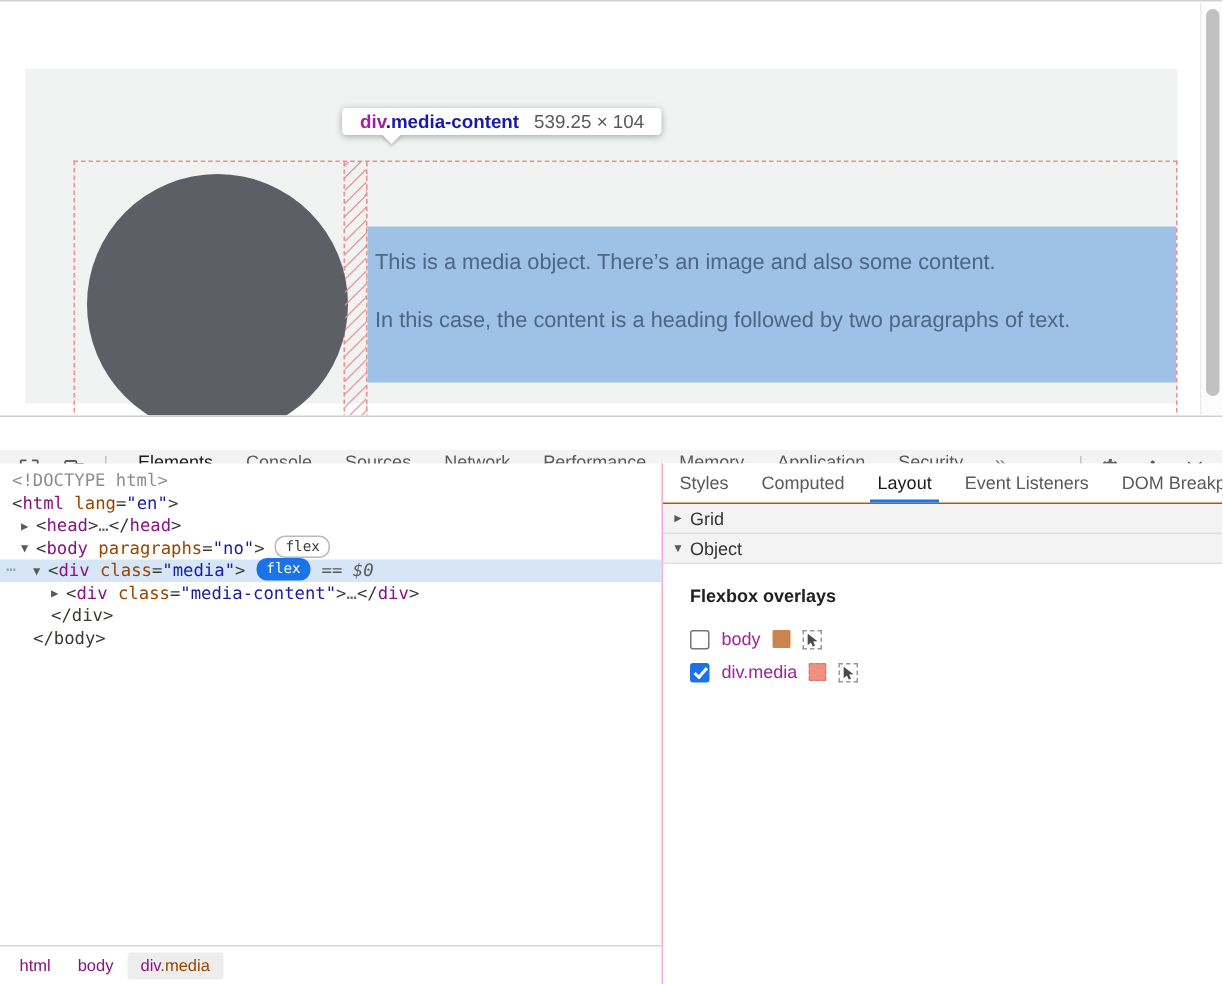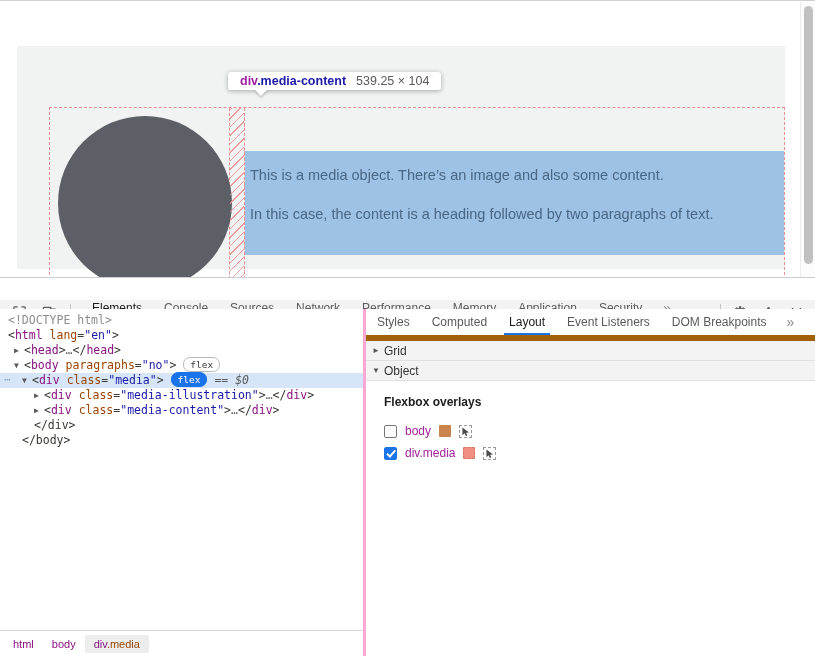--- a/index.html
+++ b/index.html
@@ -269,23 +269,23 @@
     left: 0;
     top: 31px;
     right: 0;
     bottom: 0;
     display: flex;
   }
 
   
   .dom-pane {
     position: relative;
-    width: 366px;
-    background: #ffffff;
-    border-right: 3px solid #f9a8d4;
+    width: 442px;
+    background: #ffffff;
+    border-right: 1px solid #f9a8d4;
     box-sizing: border-box;
     overflow: hidden;
   }
   .dom-tree {
     position: absolute;
     left: 0; right: 0;
     top: 0;
     bottom: 26px;
     padding-top: 4px;
     font-family: "DejaVu Sans Mono", monospace;
@@ -382,21 +382,21 @@
   .side-pane {
     position: relative;
     flex: 1;
     background: #ffffff;
     overflow: hidden;
   }
   .side-tabs {
     display: flex;
     align-items: stretch;
     height: 26px;
-    border-bottom: 6px solid #a16207;
+    border-bottom: 1px solid #a16207;
     background: #ffffff;
   }
   .side-tab {
     display: flex;
     align-items: center;
     padding: 0 11px;
     font-size: 12px;
     color: #5a5a5a;
     position: relative;
     white-space: nowrap;
@@ -606,24 +606,20 @@
           </div>
 
           <div class="dom-row ind2 selected">
             <span class="dots">⋯</span><span class="tri">▼</span><span class="punct">&lt;</span><span class="pn">div</span>
             <span class="attr">class</span><span class="punct">=</span><span class="val">"media"</span><span class="punct">&gt;</span>
             <span class="badge-flex on">flex</span>
             <span class="eq">==</span>
             <span class="dollar">$0</span>
           </div>
 
-          <div class="dom-row ind3">
-            <span class="tri">▶</span><span class="punct">&lt;</span><span class="pn">div</span>
-            <span class="attr">class</span><span class="punct">=</span><span class="val">"media-illustration"</span><span class="punct">&gt;</span><span class="ellip">…</span><span class="punct">&lt;/</span><span class="pn">div</span><span class="punct">&gt;</span>
-          </div>
 
           <div class="dom-row ind3">
             <span class="tri">▶</span><span class="punct">&lt;</span><span class="pn">div</span>
             <span class="attr">class</span><span class="punct">=</span><span class="val">"media-content"</span><span class="punct">&gt;</span><span class="ellip">…</span><span class="punct">&lt;/</span><span class="pn">div</span><span class="punct">&gt;</span>
           </div>
 
           <div class="dom-row ind3">
             <span class="punct">&lt;/div&gt;</span>
           </div>
 

